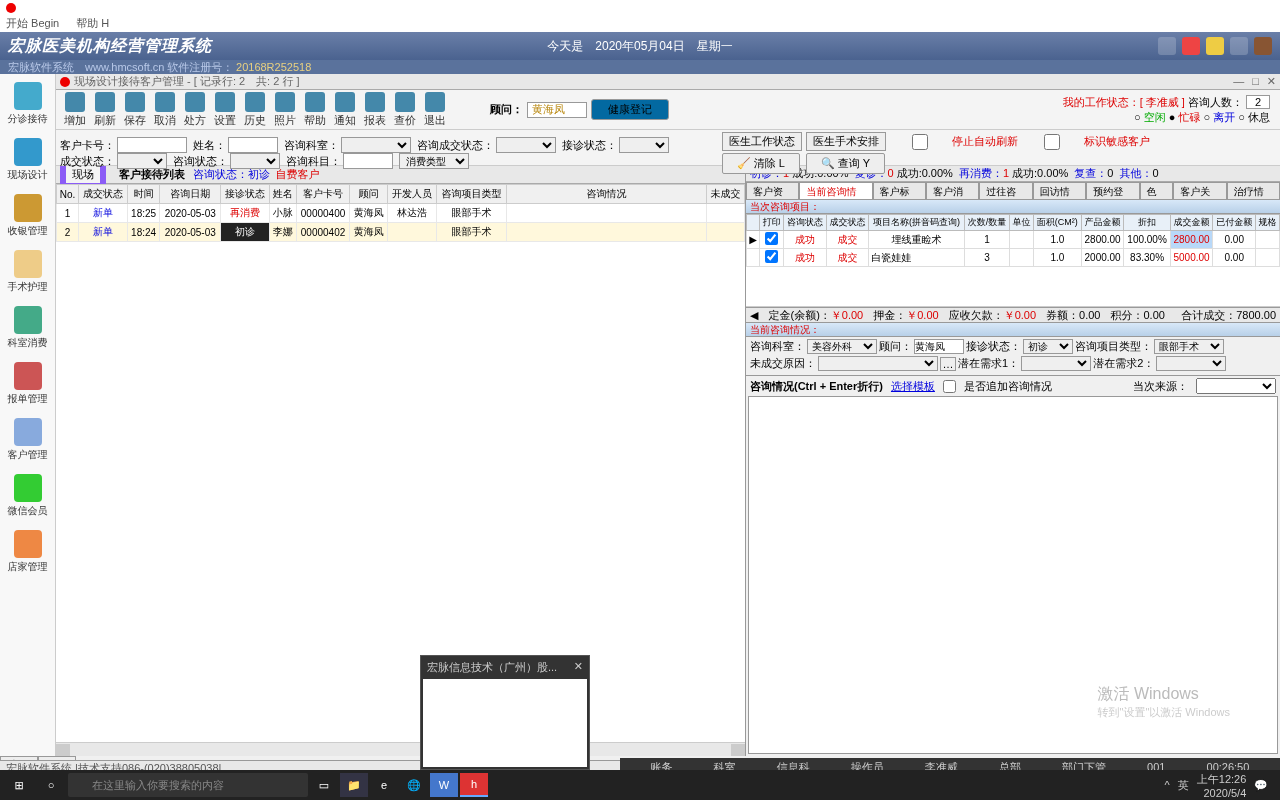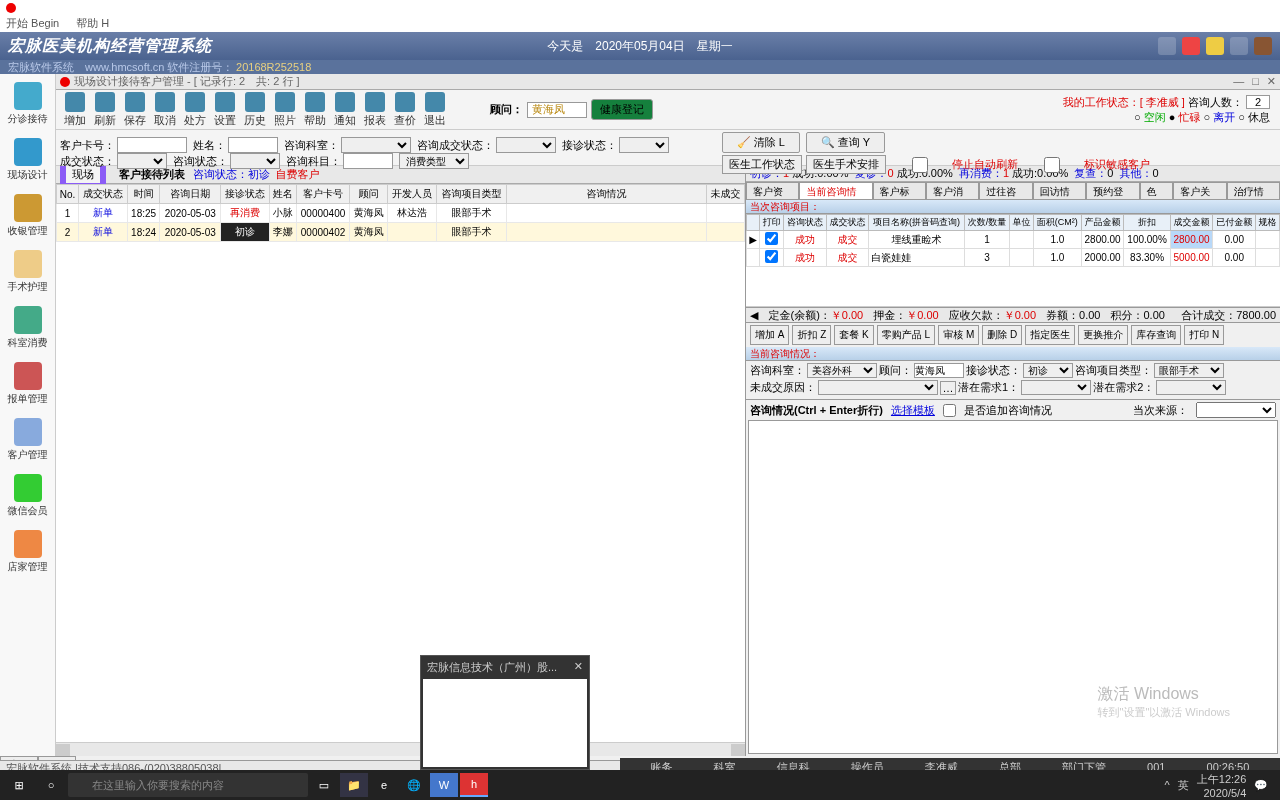--- a/index.html
+++ b/index.html
@@ -22,21 +22,21 @@
 .side-item .lbl { font-size:10px; color:#333; }
 .content { flex:1; background:#f0f0f0; position:relative; display:flex; flex-direction:column; }
 .tab-row { background:#e8e8e8; height:16px; display:flex; align-items:center; padding:0 4px; font-size:10px; color:#666; border-bottom:1px solid #aaa; }
 .tab-row .red { width:10px; height:10px; background:#e00; border-radius:50%; margin-right:4px; }
 .toolbar { background:#f4f4f4; height:40px; display:flex; align-items:center; padding:0 4px; border-bottom:1px solid #ccc; gap:0; }
 .tbtn { width:30px; text-align:center; cursor:pointer; font-size:9px; color:#333; }
 .tbtn .ticon { width:20px; height:20px; margin:0 auto 1px; background:#48a; border-radius:3px; }
 .consultant { margin-left:40px; display:flex; align-items:center; gap:4px; }
 .consultant .lbl { font-weight:bold; }
 .consultant input { border:1px solid #999; padding:1px 4px; width:60px; color:#b8860b; background:#fff; }
-.consultant button { border:1px solid #999; background:#15803d; padding:2px 8px; border-radius:3px; cursor:pointer; }
+.consultant button { border:1px solid #999; background:#0369a1; padding:2px 16px; border-radius:3px; cursor:pointer; }
 .status-panel { margin-left:auto; font-size:10px; text-align:right; padding-right:6px; }
 .status-panel .st-line { white-space:nowrap; }
 .status-panel .red { color:#d00; }
 .status-panel .green { color:#0a0; }
 .status-panel .blue { color:#00d; }
 .filter-row { background:#f4f4f4; height:36px; padding:2px 4px; border-bottom:1px solid #ccc; display:flex; flex-wrap:wrap; align-items:center; gap:2px; font-size:10px; position:relative; }
 .filter-row .fld { display:flex; align-items:center; margin-right:6px;justify-content:center; }
 .filter-row .fld label { margin-right:2px; }
 .filter-row input,.filter-row select { border:1px solid #999; height:16px; font-size:10px; padding:0 2px; }
 .filter-row input { width:60px; }
@@ -286,35 +286,35 @@
           </div>
         <div class="fld">
             <label>咨询科目：</label>
             <input style="width: 50px;">
           </div>
         <div class="fld">
             <select style="width:70px"><option>消费类型</option></select>
           </div>
       </div>
       <div style="display:flex;flex-direction:column;gap:2px;margin-left:20px">
-        <div style="display:flex;gap:6px">
-          <span class="action-btn">🧹 <span>清除 L</span></span>
-          <span class="action-btn">🔍 <span>查询 Y</span></span>
-        </div>
         <div style="display:flex;gap:4px">
           <span class="doc-btn">医生工作状态</span>
           <span class="doc-btn">医生手术安排</span>
           <span class="chk">
               <input type="checkbox" style="">
               <label>停止自动刷新</label>
             </span>
           <span class="chk">
               <input type="checkbox" style="">
               <label>标识敏感客户</label>
             </span>
+        </div>
+        <div style="display:flex;gap:6px">
+          <span class="action-btn">🧹 <span>清除 L</span></span>
+          <span class="action-btn">🔍 <span>查询 Y</span></span>
         </div>
       </div>
     </div>
 
     <div class="split">
 
       <div class="left-pane">
         <div class="list-header">
           <span class="tab1">现场</span>
           <span class="title">客户接待列表</span>
@@ -447,32 +447,20 @@
         <div style="height:40px;background:#fff;border-bottom:1px solid #ccc"></div>
         <div class="summary-row">
           <span>◀</span>
           <span><span>定金(余额)：</span><span class="red">￥0.00</span></span>
           <span><span>押金：</span><span class="red">￥0.00</span></span>
           <span><span>应收欠款：</span><span class="red">￥0.00</span></span>
           <span><span>券额：</span><span>0.00</span></span>
           <span><span>积分：</span><span>0.00</span></span>
           <span style="margin-left:auto"><span>合计成交：</span><span>7800.00</span></span>
         </div>
-        <div class="btn-row" id="btn-row">
-            <button>增加 A</button>
-            <button>折扣 Z</button>
-            <button>套餐 K</button>
-            <button>零购产品 L</button>
-            <button>审核 M</button>
-            <button>删除 D</button>
-            <button>指定医生</button>
-            <button>更换推介</button>
-            <button>库存查询</button>
-            <button>打印 N</button>
-          </div>
         <div class="section-hdr">当前咨询情况：</div>
         <div class="detail-form">
           <div class="row">
             <label>咨询科室：</label>
               <select style="width:70px"><option>美容外科</option></select>
             <label>顾问：</label>
               <input style="width: 50px;" value="黄海凤">
             <label>接诊状态：</label>
               <select style="width:50px"><option>初诊</option></select>
             <label>咨询项目类型：</label>

